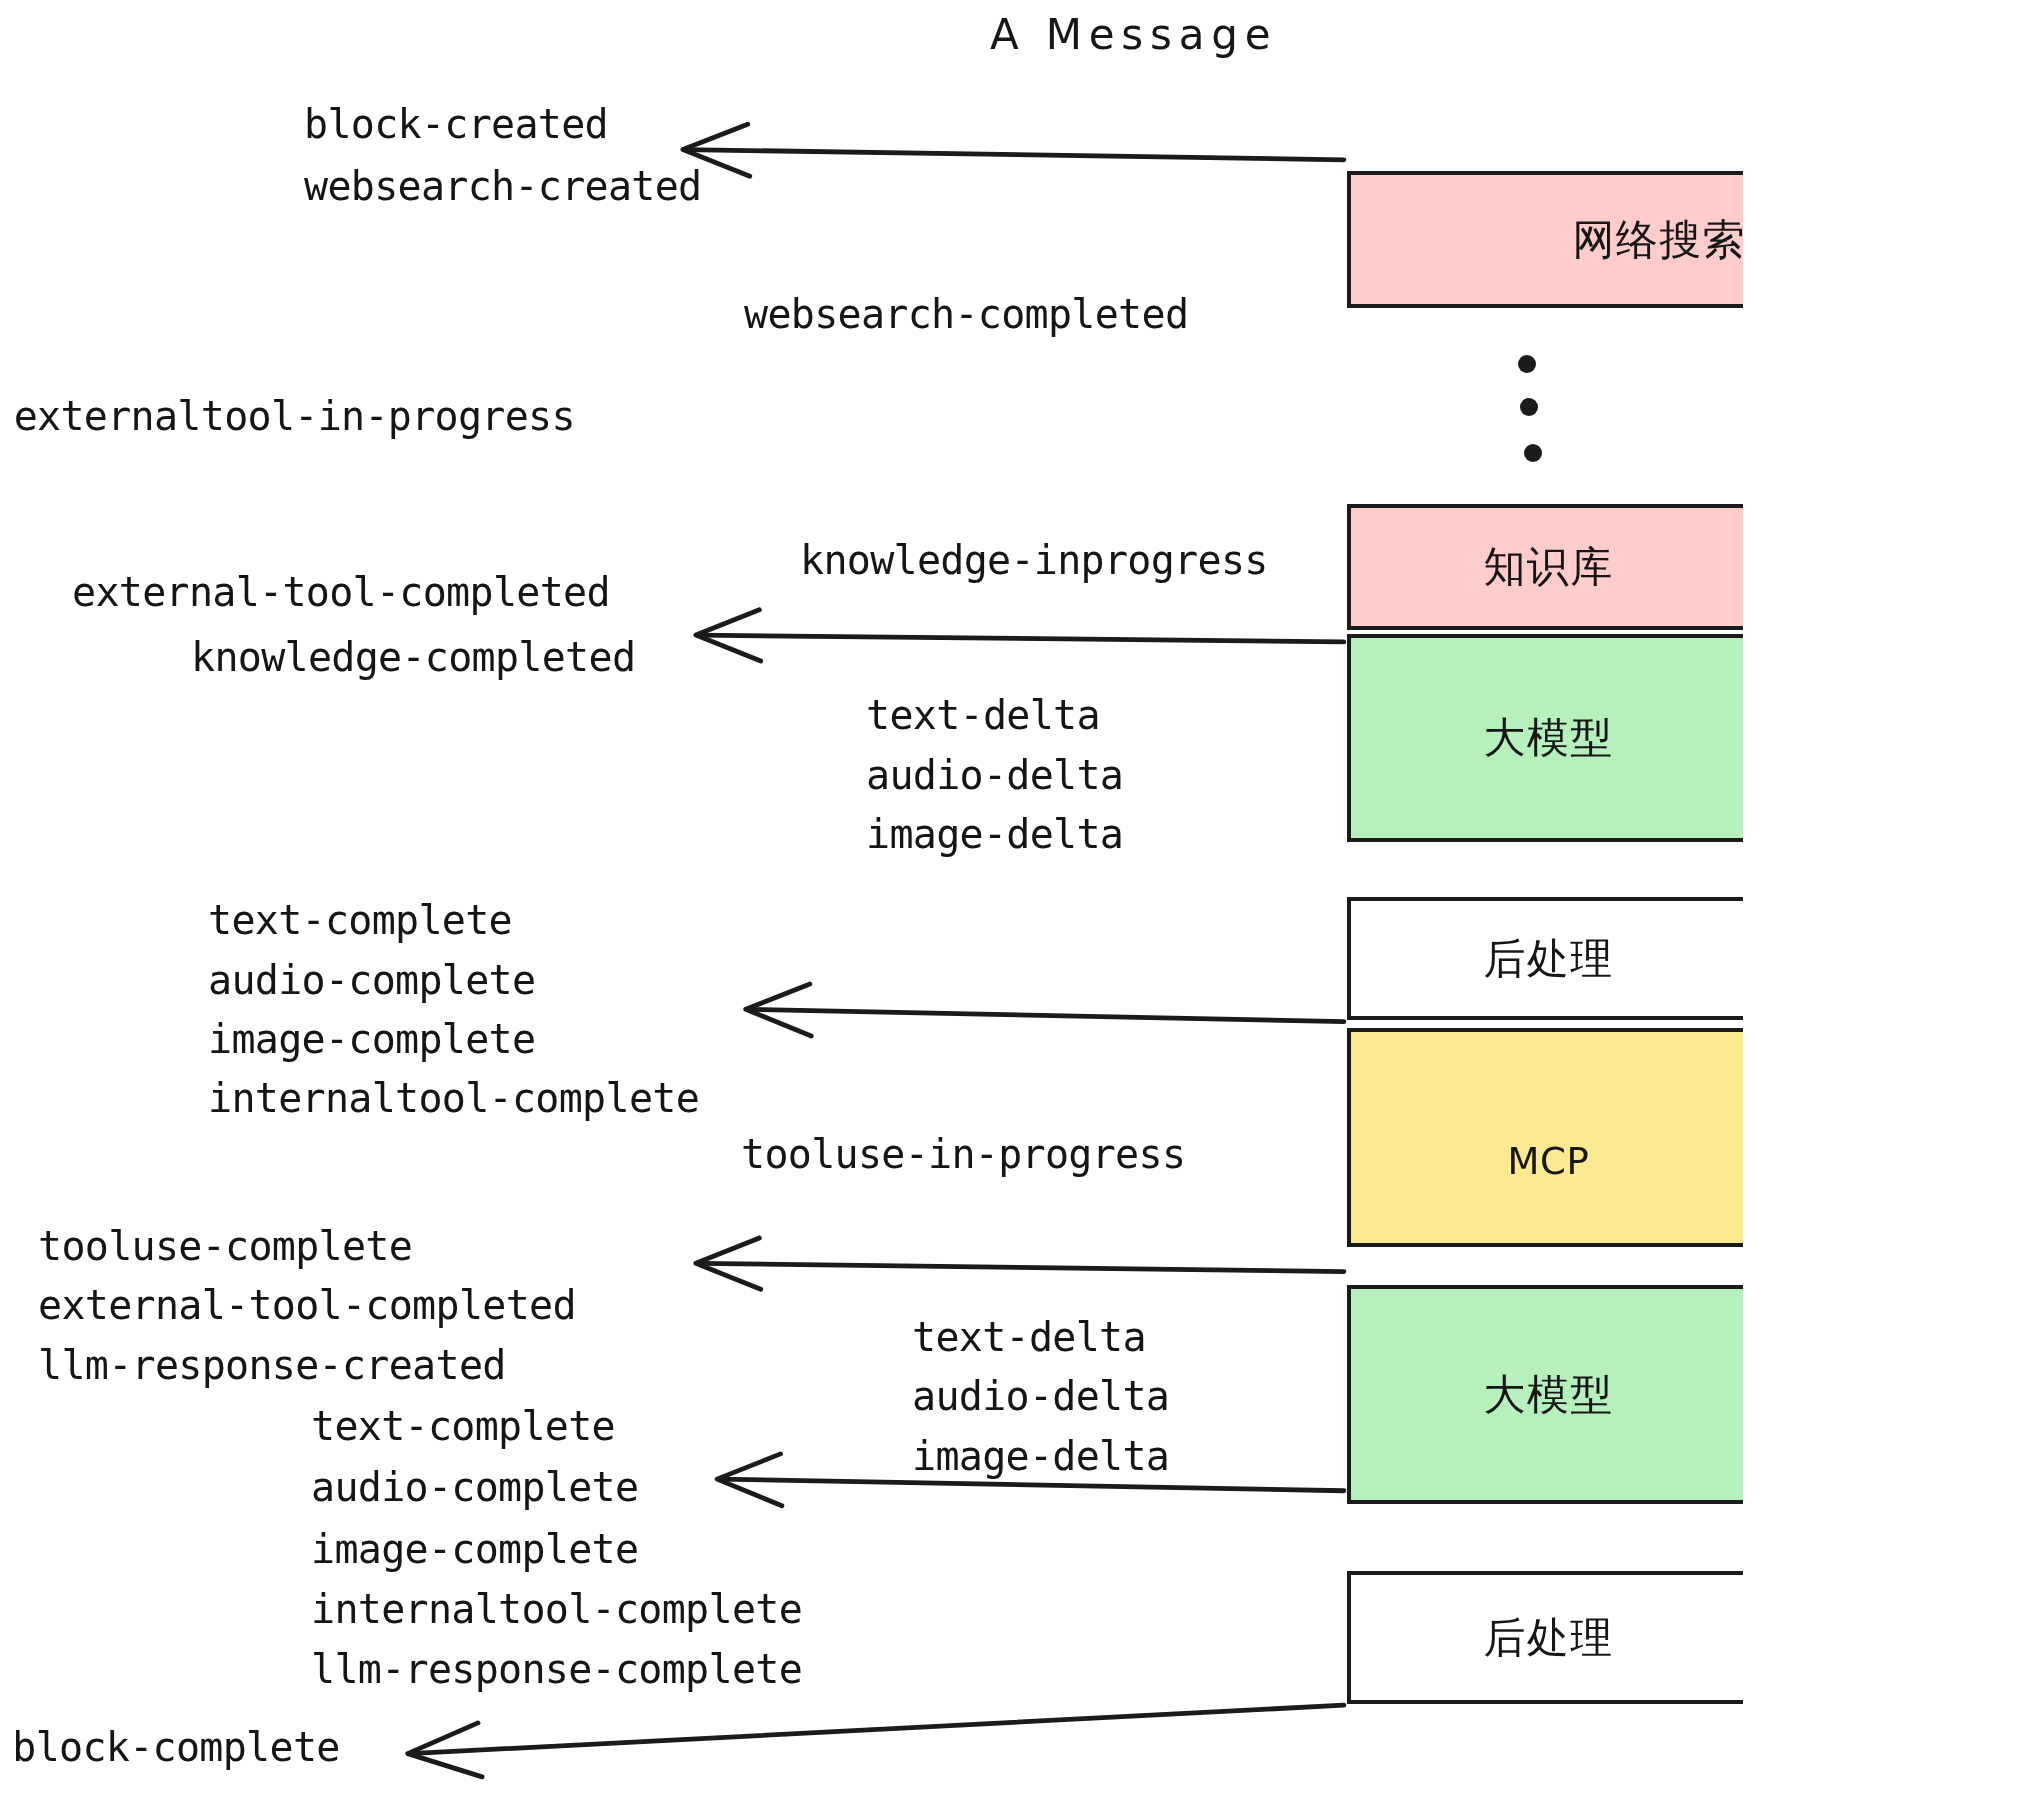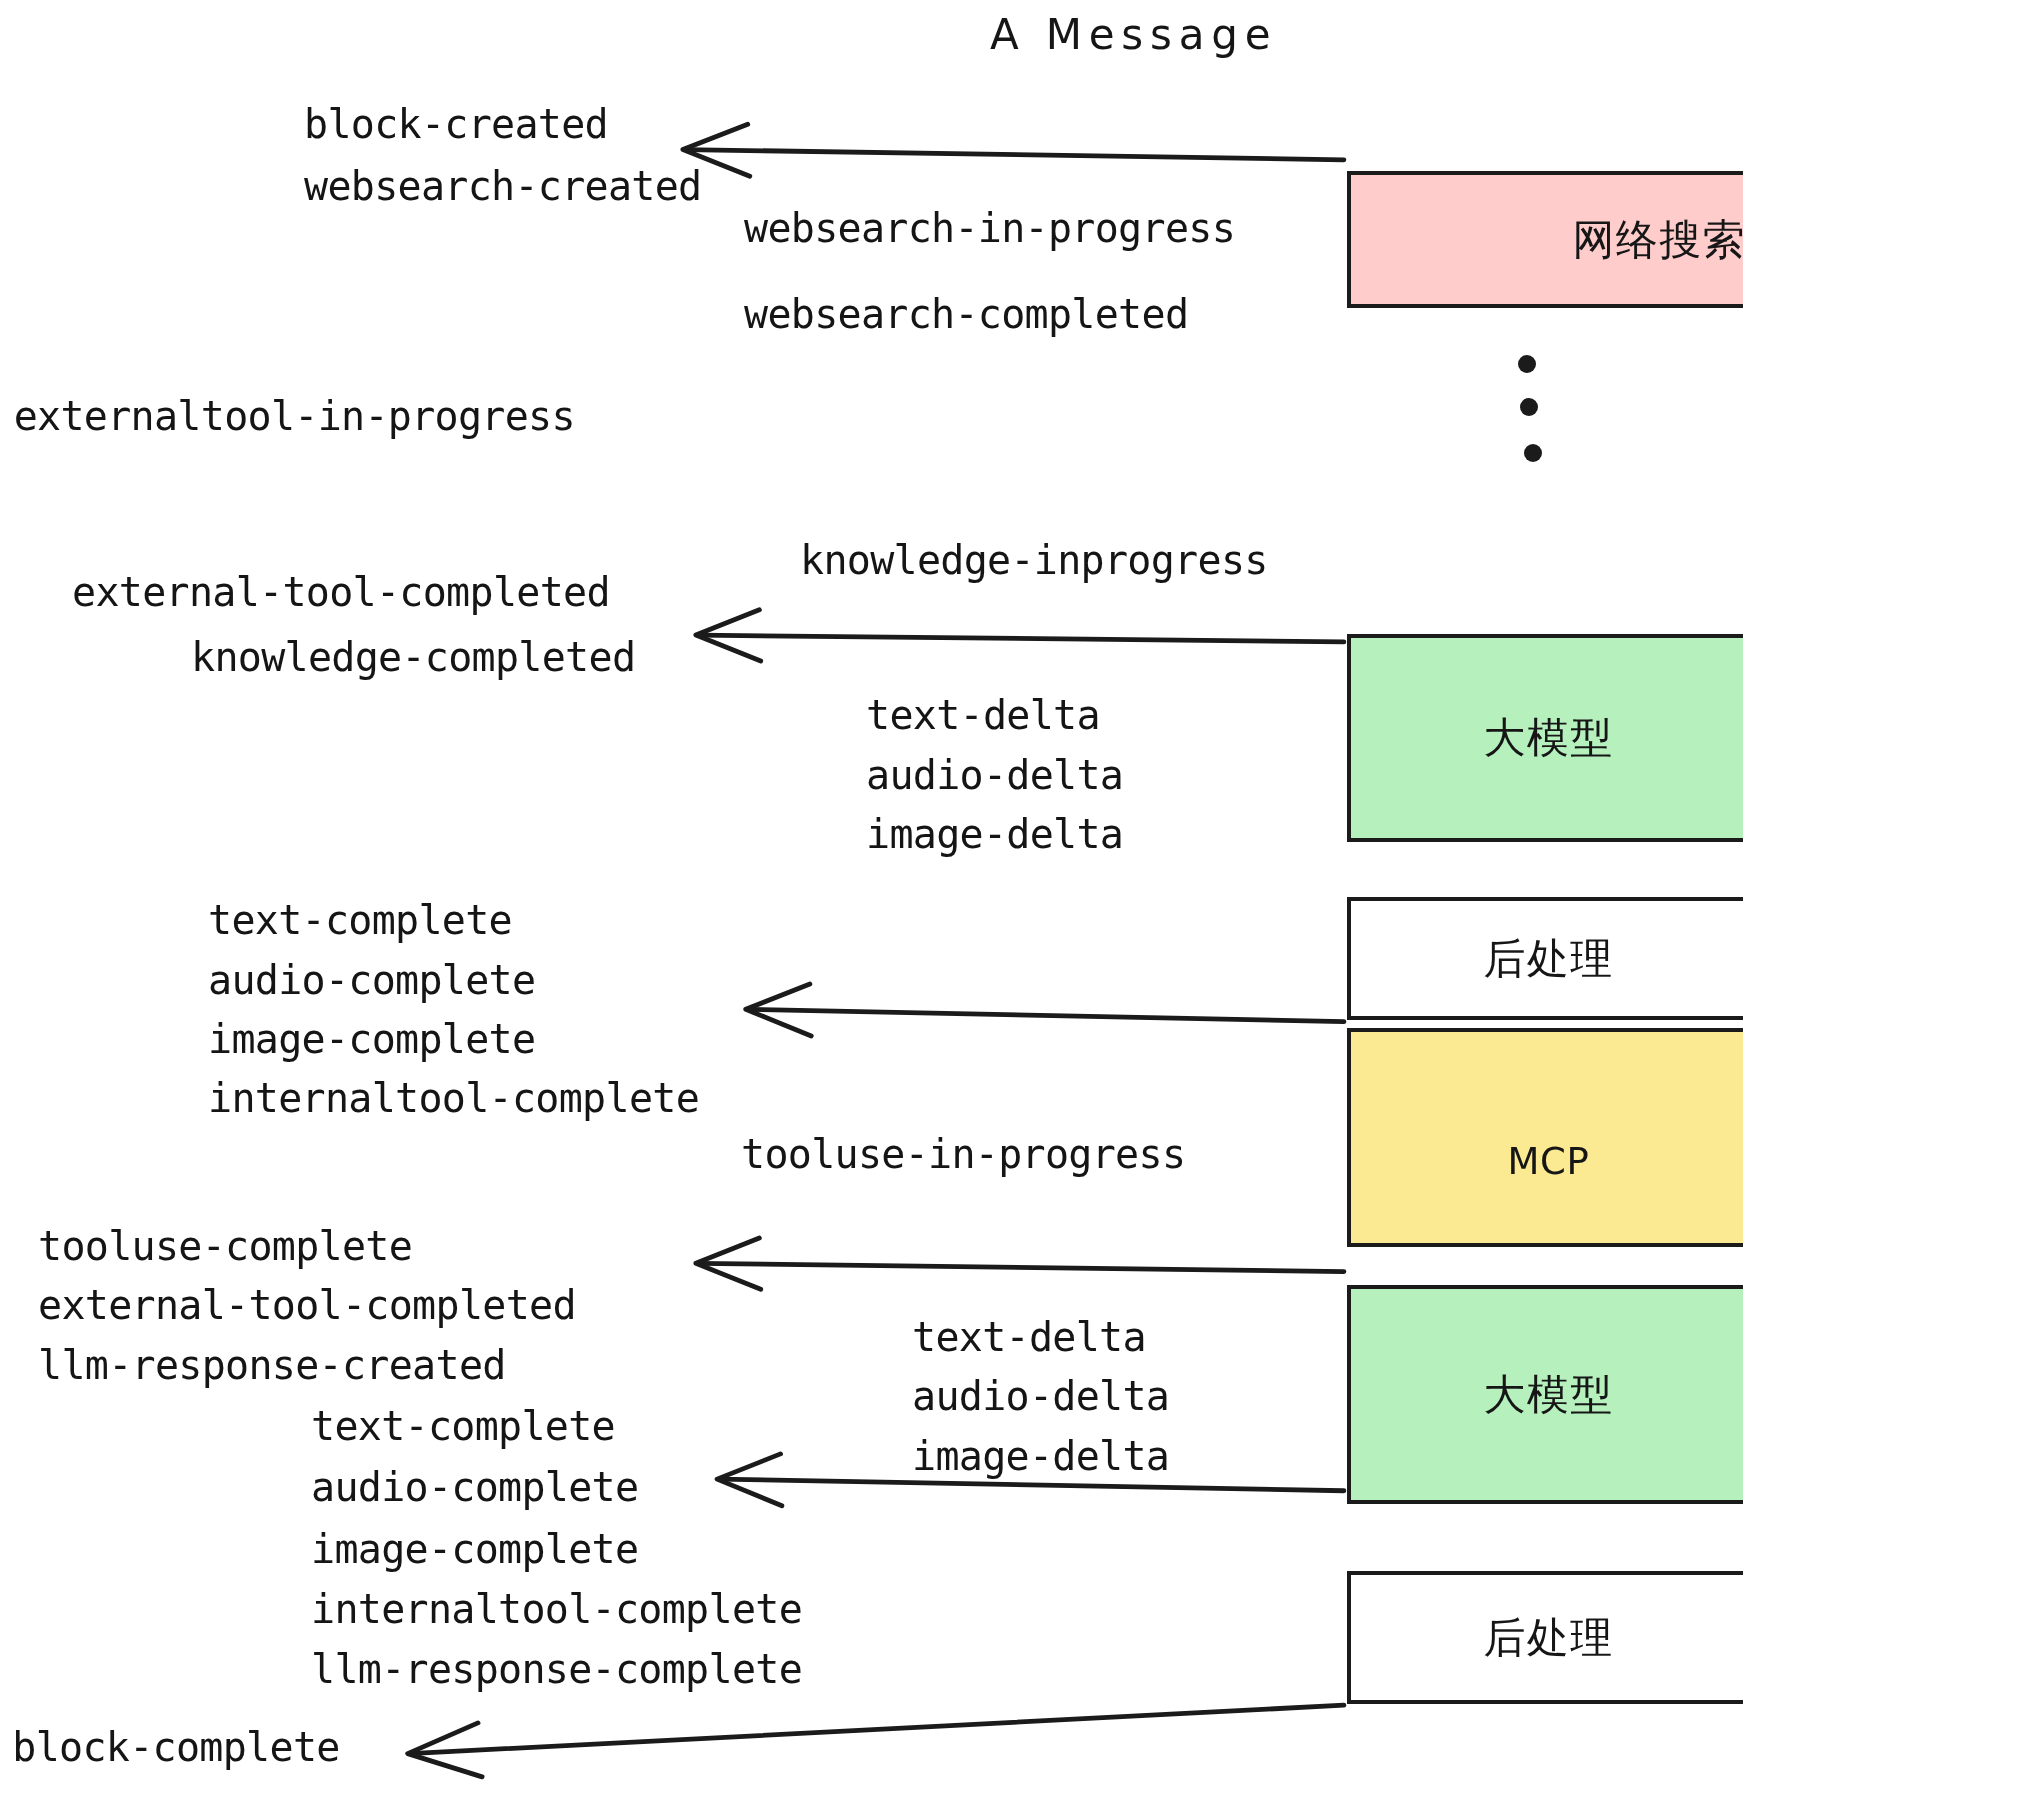--- a/index.html
+++ b/index.html
@@ -78,20 +78,23 @@
 <body>
 
 <div id="stage">
 
   <div class="title" style="left:990px;top:9.6px;">A Message</div>
 
   <div class="box" style="left:1347px;top:171px;width:403px;height:137px;background:#FFCCCC;justify-content:flex-end;">
     <span>网络搜索</span>
   </div>
 
+  <div class="box" style="left:1347px;top:504px;width:403px;height:126px;background:#FFCCCC;">
+    <span>知识库</span>
+  </div>
 
   <div class="box" style="left:1347px;top:634px;width:403px;height:208px;background:#B5F0BD;">
     <span>大模型</span>
   </div>
 
   <div class="box" style="left:1347px;top:897px;width:403px;height:123px;background:#FFFFFF;">
     <span>后处理</span>
   </div>
 
   <div class="box mcp" style="left:1347px;top:1028px;width:403px;height:219px;background:#FCEA92;">
@@ -108,21 +111,20 @@
 
   <div class="dot" style="left:1518px;top:355px;"></div>
   <div class="dot" style="left:1520px;top:398px;"></div>
   <div class="dot" style="left:1524px;top:444px;"></div>
 
   <div class="sidelabel" style="left:1810px;top:340px;">外部工具</div>
   <div class="sidelabel" style="left:1813px;top:1119px;">外部工具</div>
 
   <div class="evt" style="left:304px;top:104px;">block-created</div>
   <div class="evt" style="left:304px;top:166px;">websearch-created</div>
-  <div class="evt" style="left:744px;top:208px;">websearch-in-progress</div>
   <div class="evt" style="left:744px;top:294px;">websearch-completed</div>
   <div class="evt" style="left:13.7px;top:396px;">externaltool-in-progress</div>
   <div class="evt" style="left:800px;top:540px;">knowledge-inprogress</div>
   <div class="evt" style="left:72px;top:572px;">external-tool-completed</div>
   <div class="evt" style="left:191px;top:637px;">knowledge-completed</div>
   <div class="evt" style="left:866px;top:695px;">text-delta</div>
   <div class="evt" style="left:866px;top:755px;">audio-delta</div>
   <div class="evt" style="left:866px;top:814px;">image-delta</div>
   <div class="evt" style="left:208px;top:900px;">text-complete</div>
   <div class="evt" style="left:208px;top:960px;">audio-complete</div>

